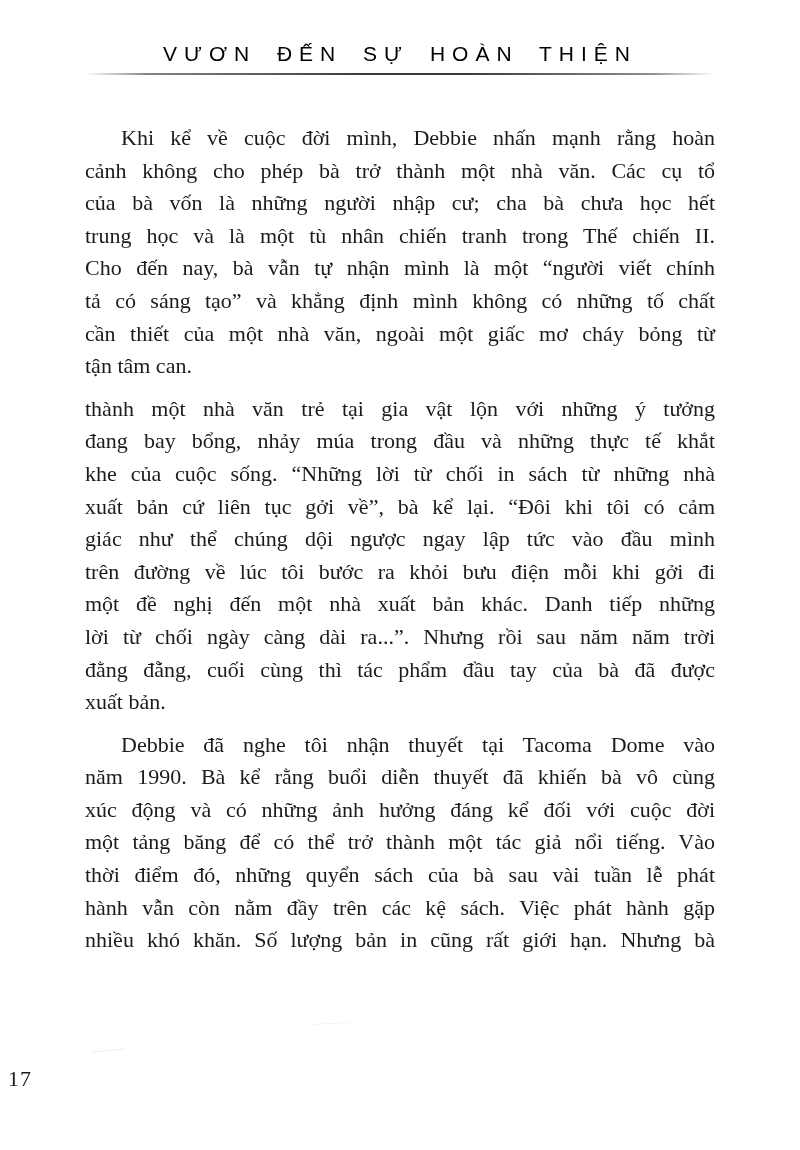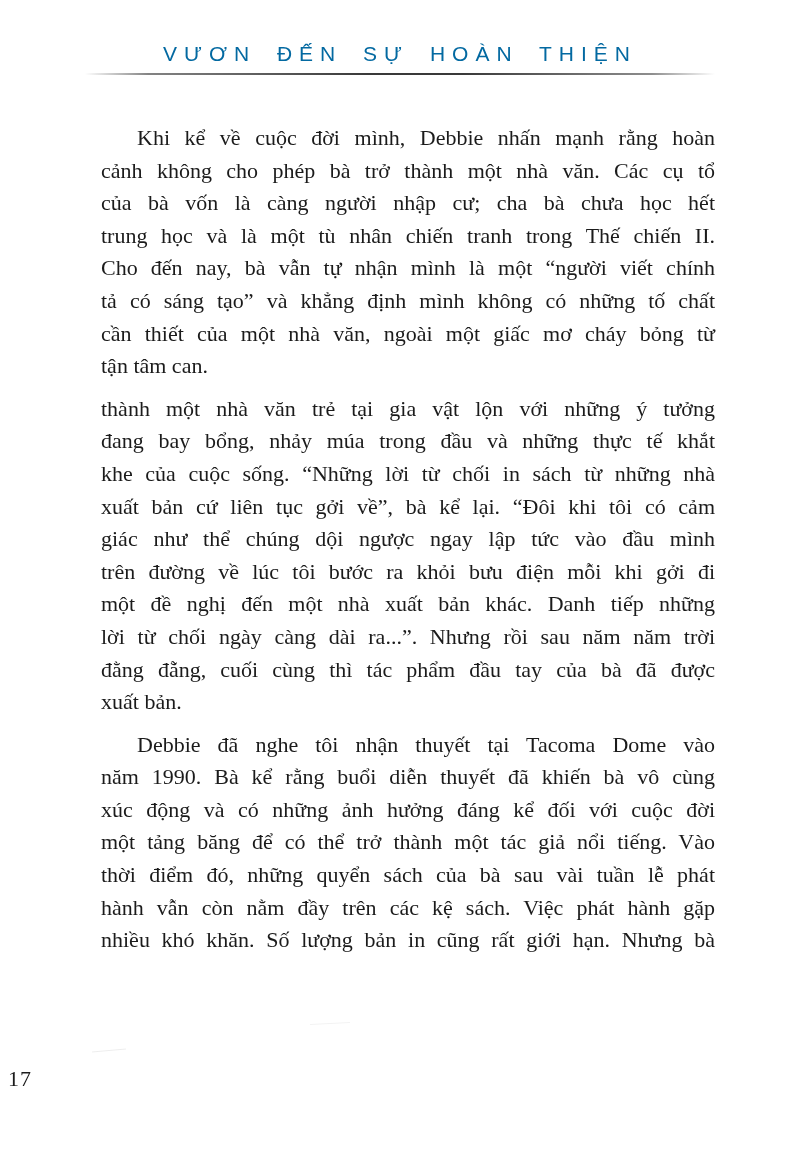--- a/index.html
+++ b/index.html
@@ -21,21 +21,21 @@
     left: 85px;
     right: 85px;
     text-align: center;
   }
   .header-title {
     font-family: "Liberation Sans", sans-serif;
     font-size: 21px;
     font-weight: 400;
     letter-spacing: 7px;
     word-spacing: 8px;
-    color: #0369a1;
+    color: #000000;
     white-space: nowrap;
   }
   .header-rule {
     margin-top: 7px;
     height: 2px;
     border: none;
     background: linear-gradient(to right,
       rgba(30,30,30,0) 0%,
       rgba(30,30,30,0.55) 10%,
       rgba(30,30,30,0.88) 45%,
@@ -46,21 +46,21 @@
   .page-body {
     position: absolute;
     top: 122px;
     left: 85px;
     width: 630px;
     font-size: 22px;
     line-height: 32.6px;
     color: #1b1b1b;
   }
   .para {
-    margin: 0 0 10px 16px;
+    margin: 0 0 10px 0;
   }
   .line {
     text-align: justify;
     text-align-last: justify;
   }
   .line.first {
     text-indent: 36px;
   }
   .line.para-end {
     text-align-last: left;
@@ -104,21 +104,21 @@
 
   <header class="page-header">
     <div class="header-title">VƯƠN ĐẾN SỰ HOÀN THIỆN</div>
     <div class="header-rule"></div>
   </header>
 
   <main class="page-body" id="body-paragraphs">
       <div class="para">
         <div class="line first">Khi kể về cuộc đời mình, Debbie nhấn mạnh rằng hoàn</div>
         <div class="line">cảnh không cho phép bà trở thành một nhà văn. Các cụ tổ</div>
-        <div class="line">của bà vốn là càng người nhập cư; cha bà chưa học hết</div>
+        <div class="line">của bà vốn là những người nhập cư; cha bà chưa học hết</div>
         <div class="line">trung học và là một tù nhân chiến tranh trong Thế chiến II.</div>
         <div class="line">Cho đến nay, bà vẫn tự nhận mình là một “người viết chính</div>
         <div class="line">tả có sáng tạo” và khẳng định mình không có những tố chất</div>
         <div class="line">cần thiết của một nhà văn, ngoài một giấc mơ cháy bỏng từ</div>
         <div class="line para-end">tận tâm can.</div>
       </div>
       <div class="para">
         <div class="line">thành một nhà văn trẻ tại gia vật lộn với những ý tưởng</div>
         <div class="line">đang bay bổng, nhảy múa trong đầu và những thực tế khắt</div>
         <div class="line">khe của cuộc sống. “Những lời từ chối in sách từ những nhà</div>

